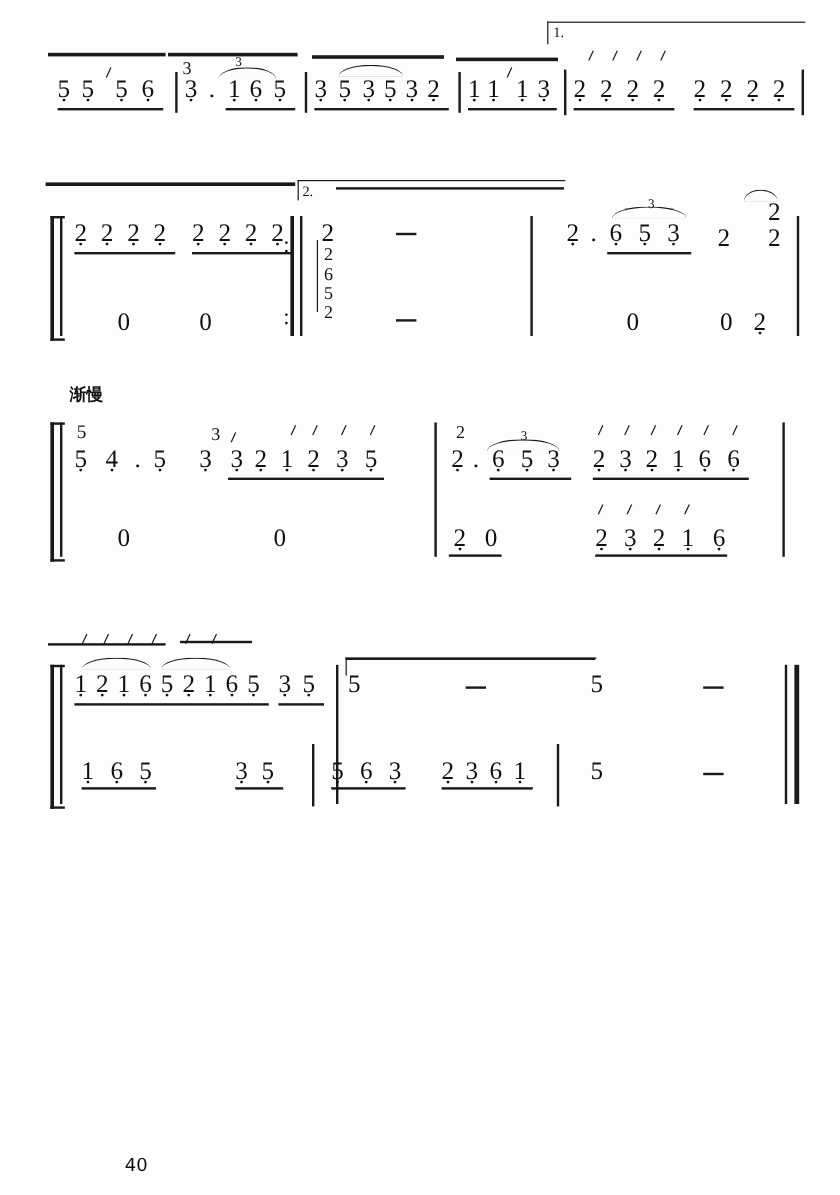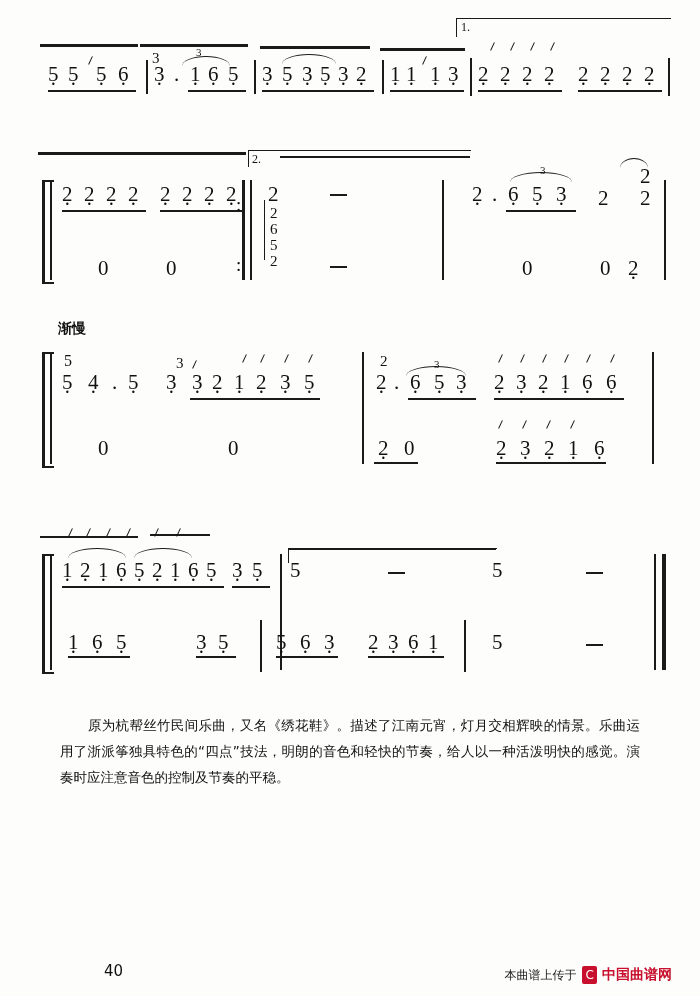--- a/index.html
+++ b/index.html
@@ -434,25 +434,17 @@
 
     <div class="barline" style="left:464px; top:620px; height:52px;"></div>
 
     <div class="num" style="left:492px; top:632px;">5</div>
     <div class="dash" style="left:586px; top:644px;"></div>
 
     <div class="barline" style="left:654px; top:554px; height:116px;"></div>
     <div class="barline" style="left:662px; top:554px; height:116px; width:3.5px;"></div>
   </div>
 
-  <div class="desc">
-    <p>原为杭帮丝竹民间乐曲，又名《绣花鞋》。描述了江南元宵，灯月交相辉映的情景。乐曲运用了浙派筝独具特色的“四点”技法，明朗的音色和轻快的节奏，给人以一种活泼明快的感觉。演奏时应注意音色的控制及节奏的平稳。</p>
-  </div>
 
   <div class="page-no">40</div>
 
-  <div class="footer-credit">
-    <span>本曲谱上传于</span>
-    <span class="logo-box">C</span>
-    <span class="logo-text">中国曲谱网</span>
-  </div>
 
 </div>
 
 </body></html>

